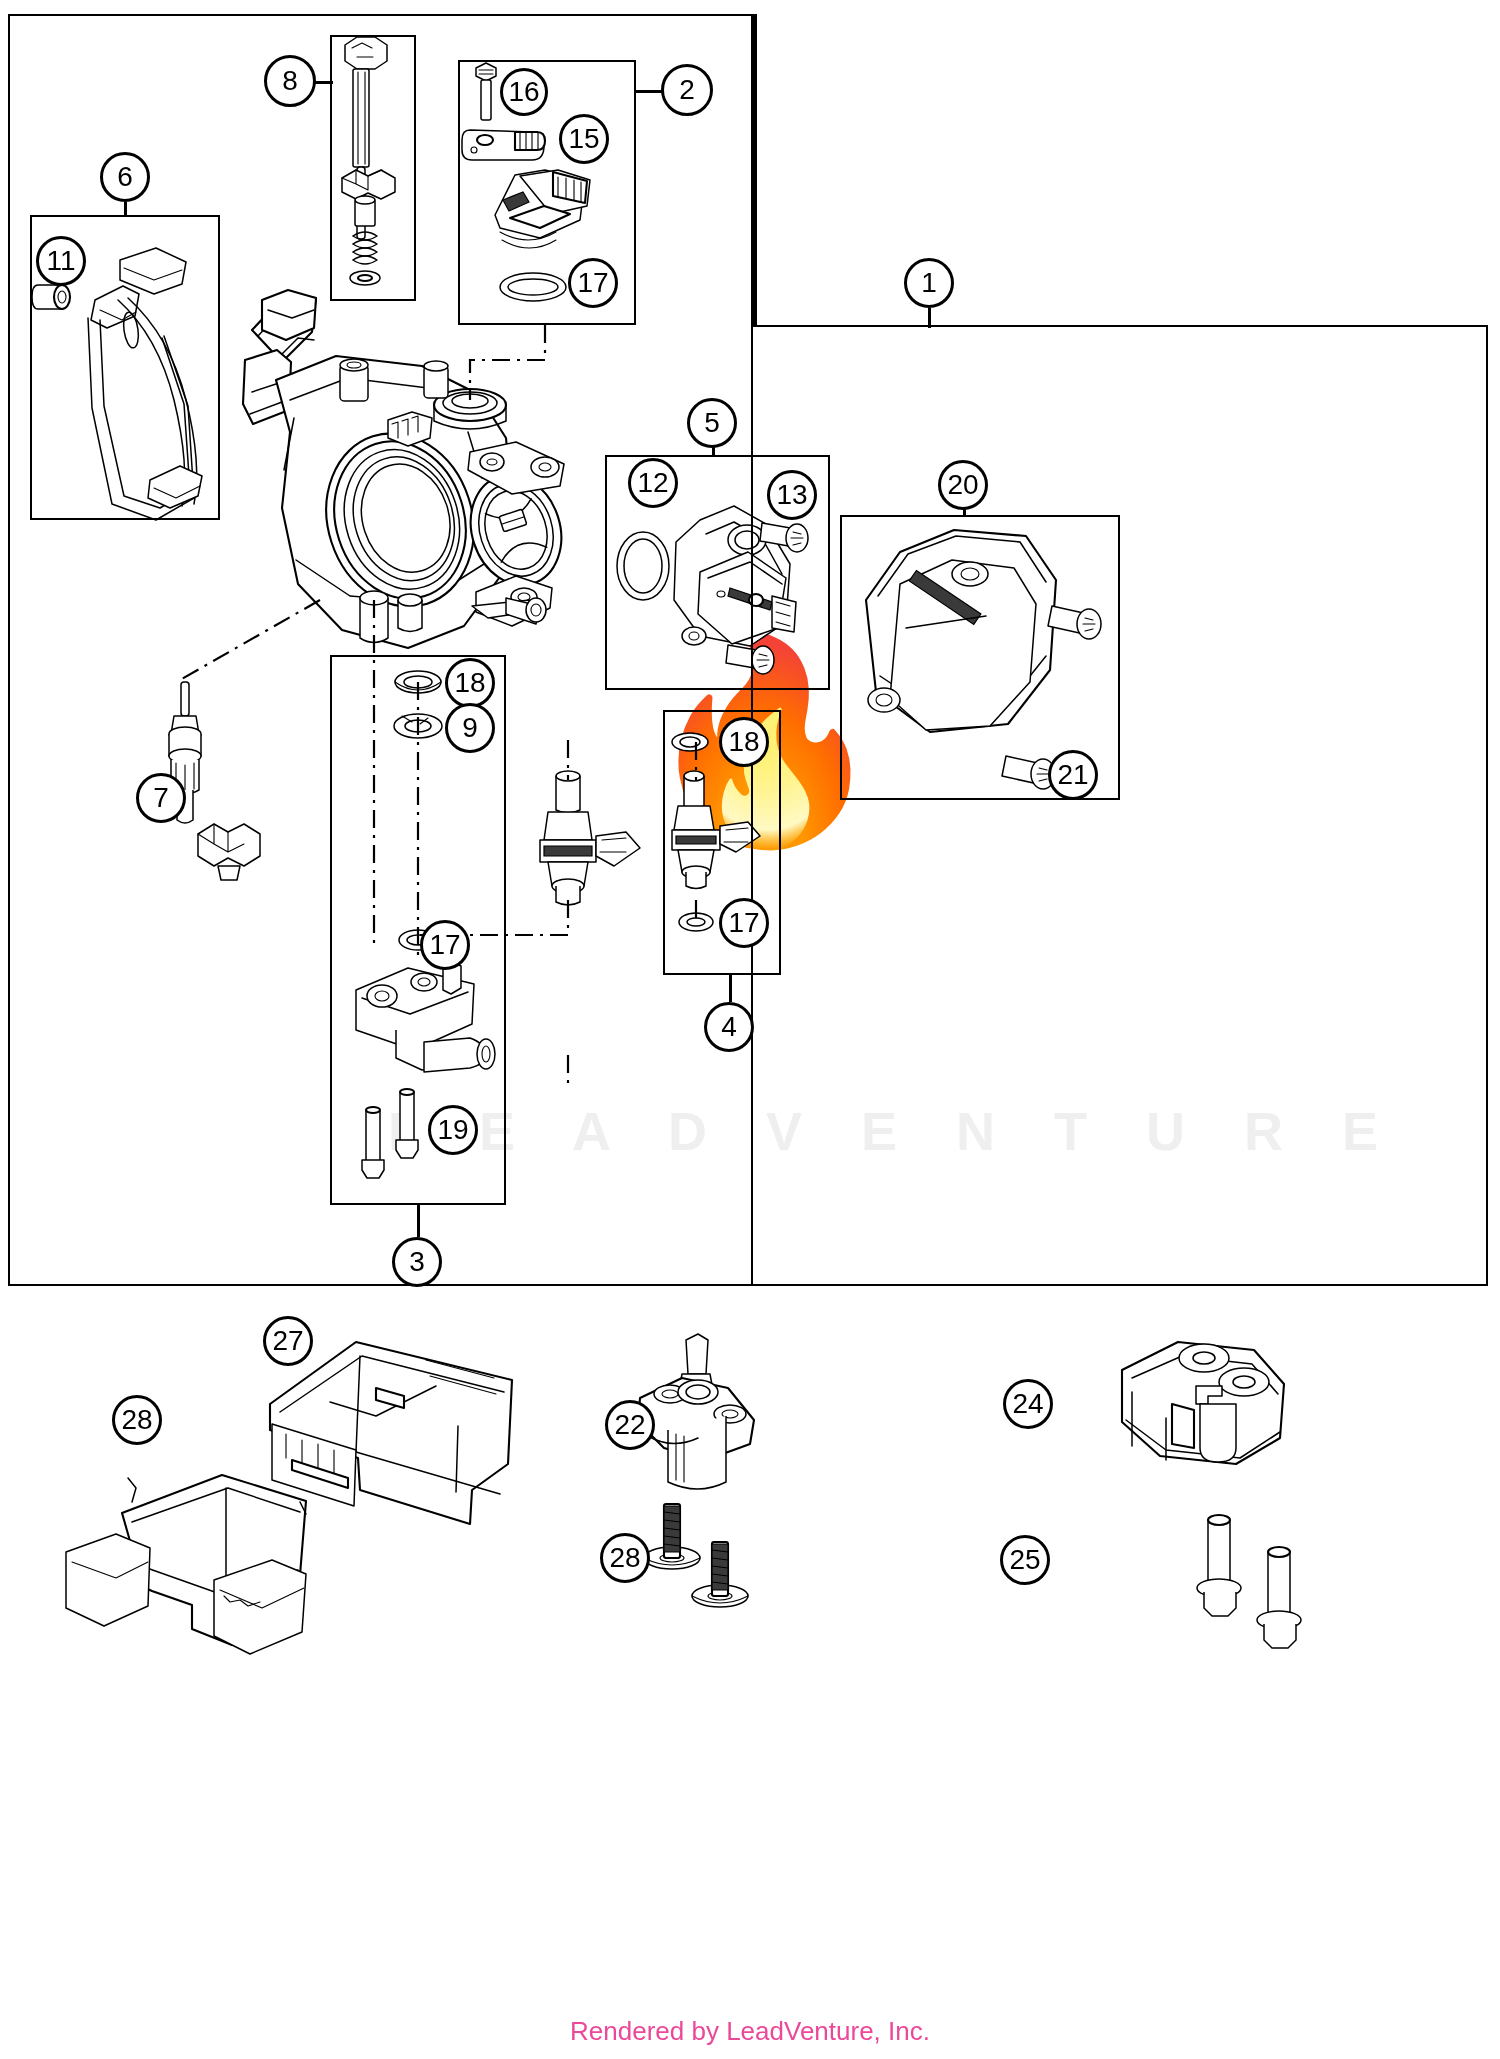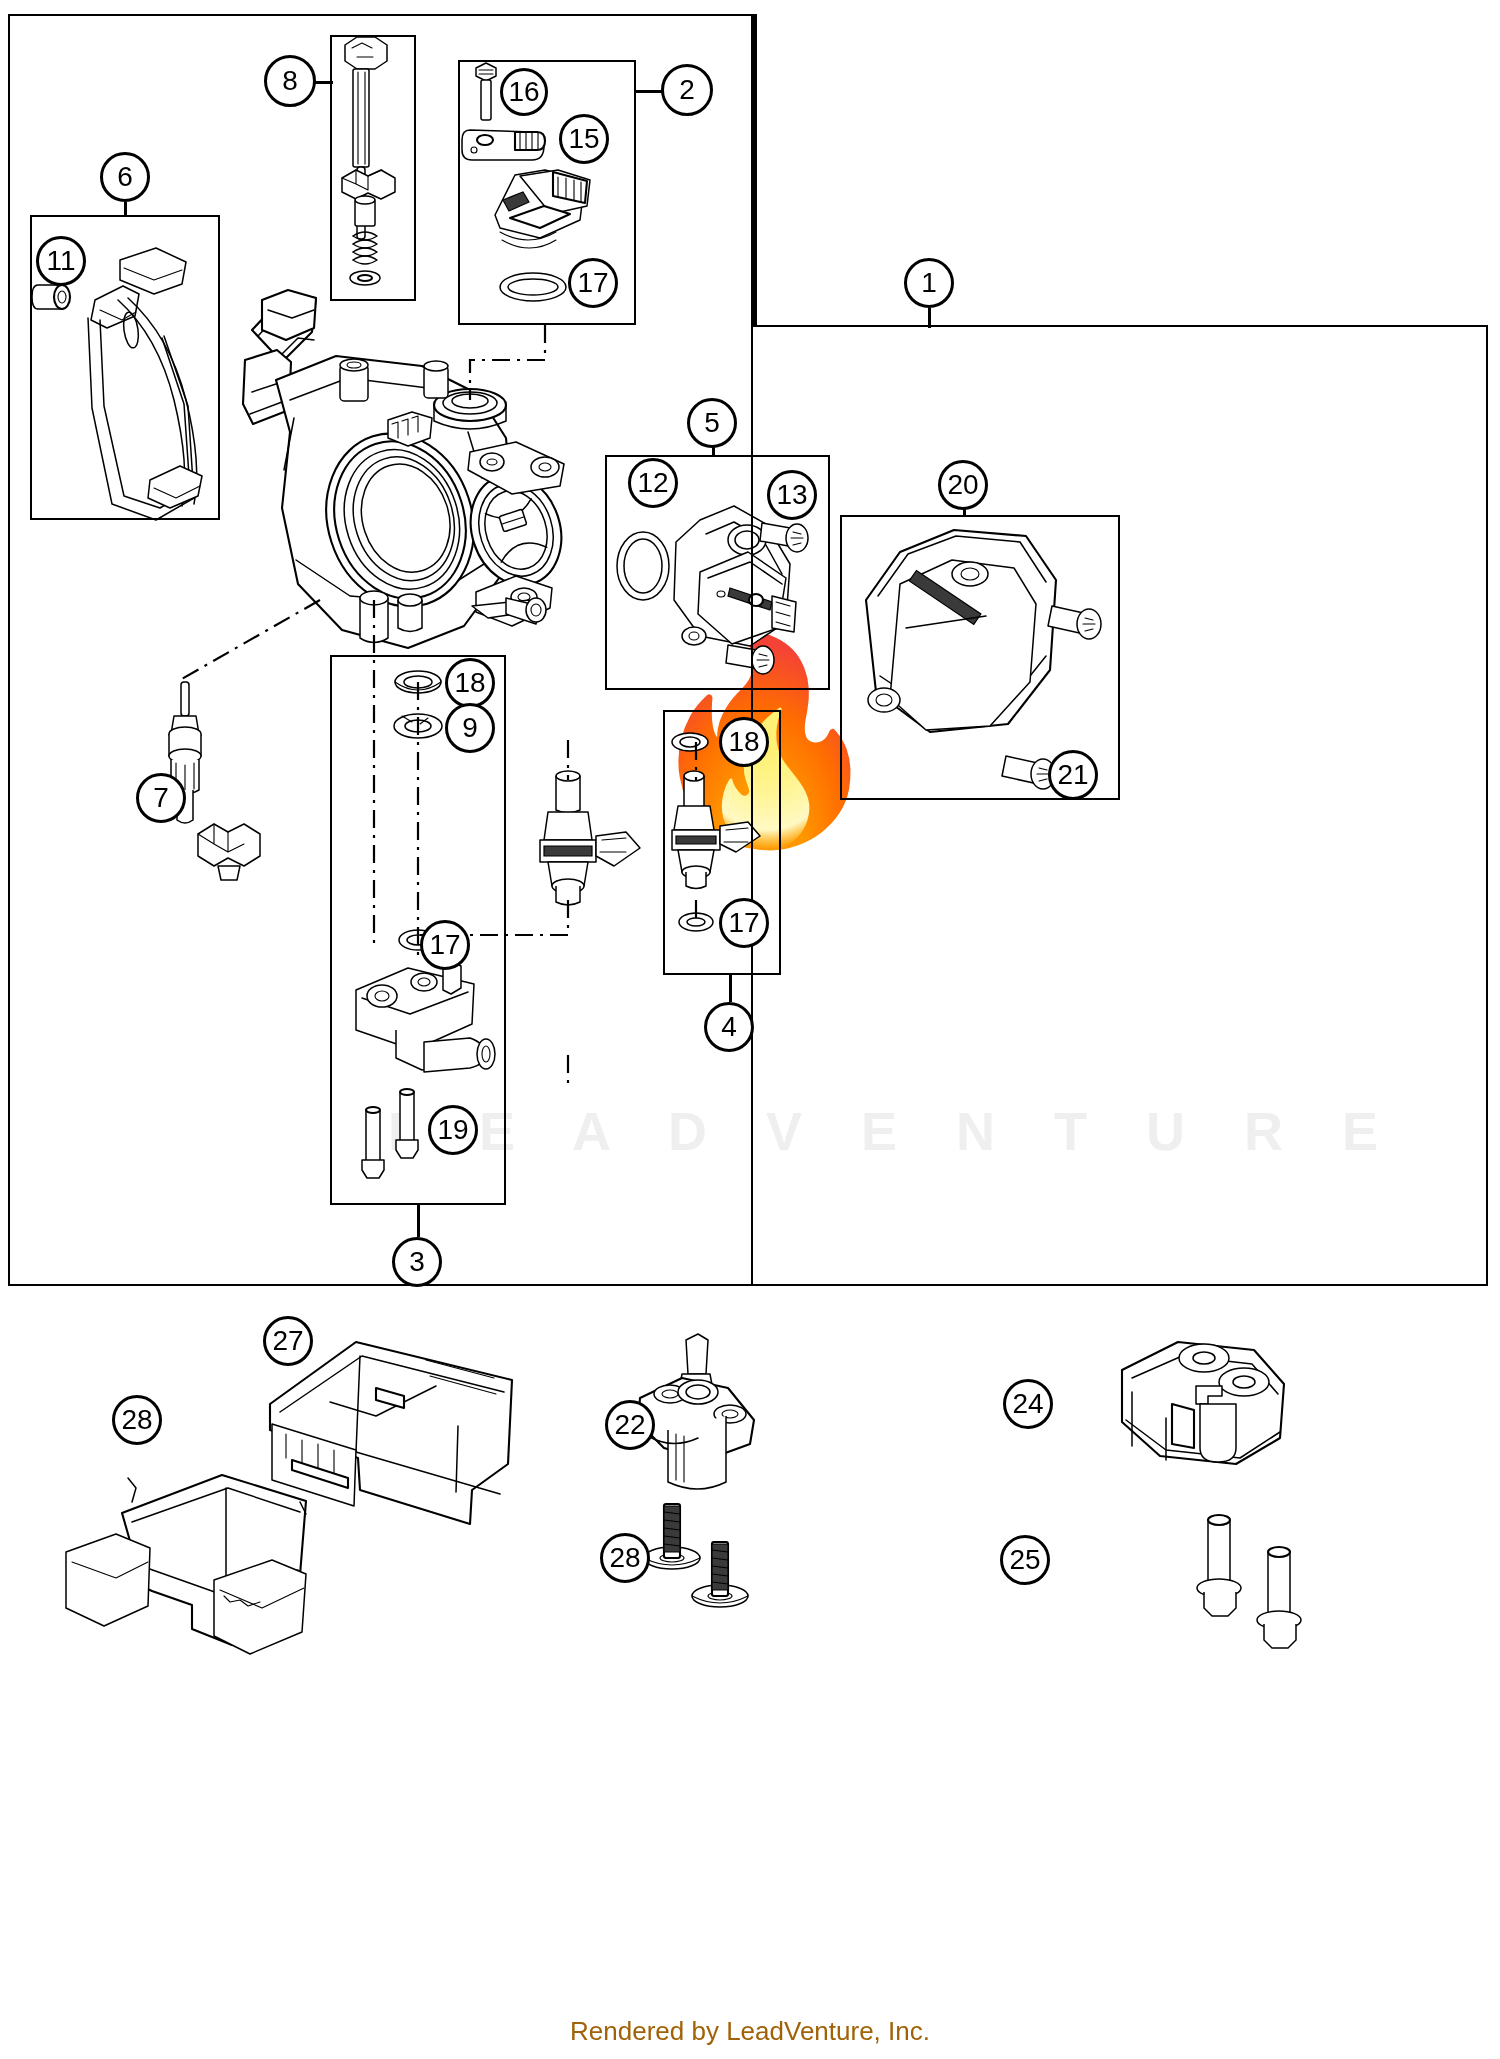--- a/index.html
+++ b/index.html
@@ -24,21 +24,21 @@
            font-size:28px;font-weight:400;color:#000;box-sizing:border-box;
            font-family:"Liberation Sans","DejaVu Sans",sans-serif;line-height:1;}
 
   
   .lead{position:absolute;background:#000;}
   .lead.h{height:2.5px;}
   .lead.v{width:2.5px;}
 
   
   .footer{position:absolute;left:0;width:1500px;text-align:center;
-          font-size:26px;color:#a16207;font-family:"Liberation Sans","DejaVu Sans",sans-serif;}
+          font-size:26px;color:#ec4899;font-family:"Liberation Sans","DejaVu Sans",sans-serif;}
 
   
   #art{position:absolute;left:0;top:0;width:1500px;height:2059px;pointer-events:none;}
   #art .ln{fill:none;stroke:#000;stroke-width:2.1;stroke-linejoin:round;stroke-linecap:round;}
   #art .ln.t{stroke-width:1.5;}
   #art .ln.tt{stroke-width:1.1;}
   #art .fillw{fill:#ffffff;stroke:#000;stroke-width:2.1;stroke-linejoin:round;}
   #art .fillw.t{stroke-width:1.5;}
   #art .dk{fill:#3a3a3a;stroke:#000;stroke-width:1.2;}
 </style>

